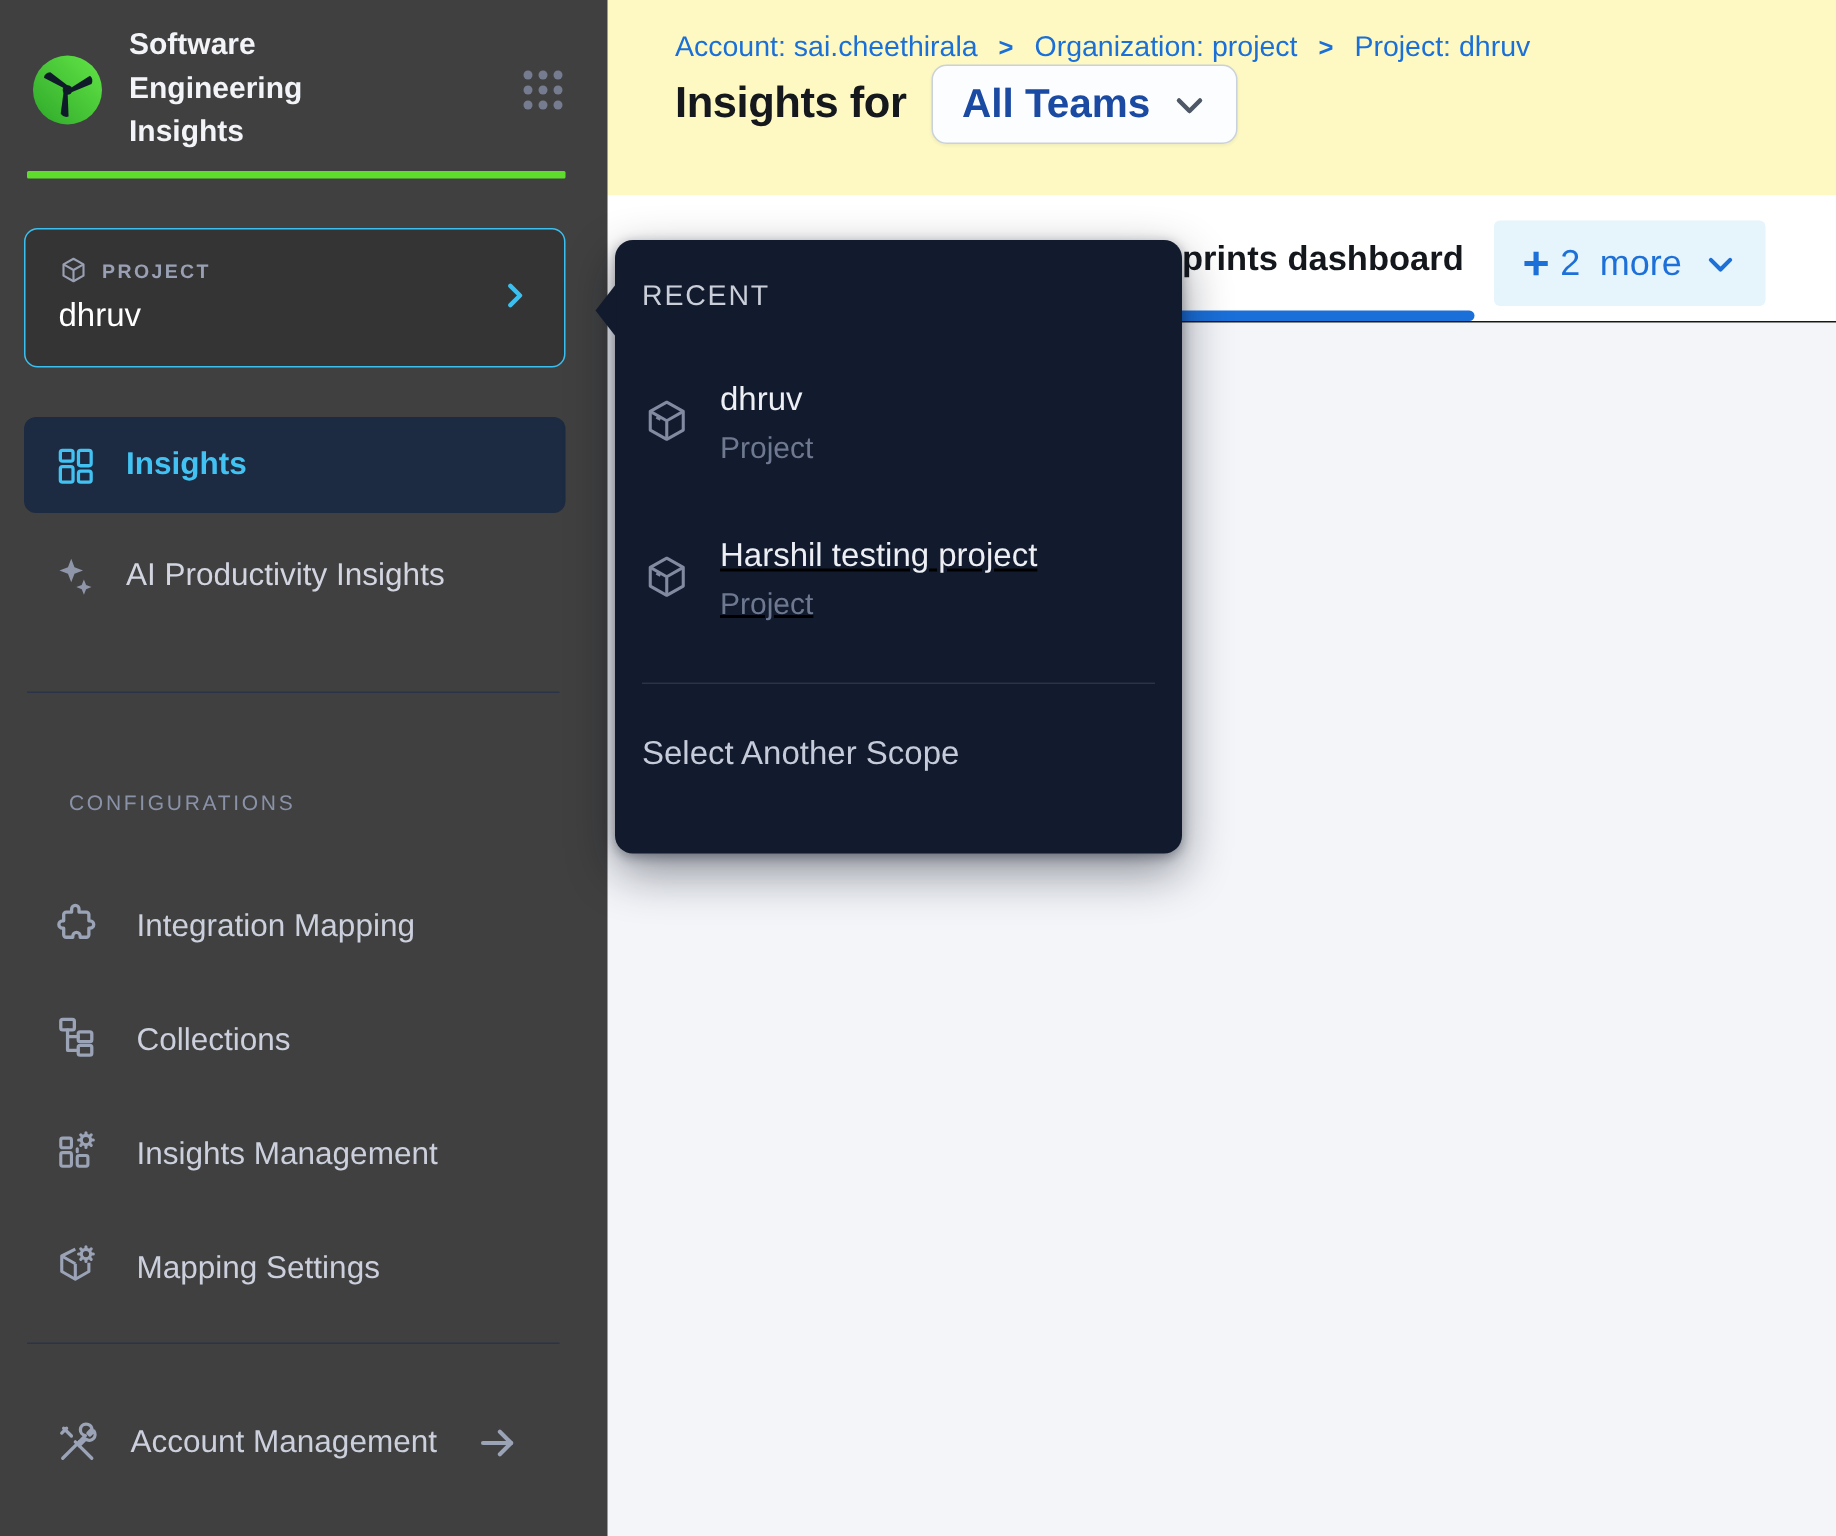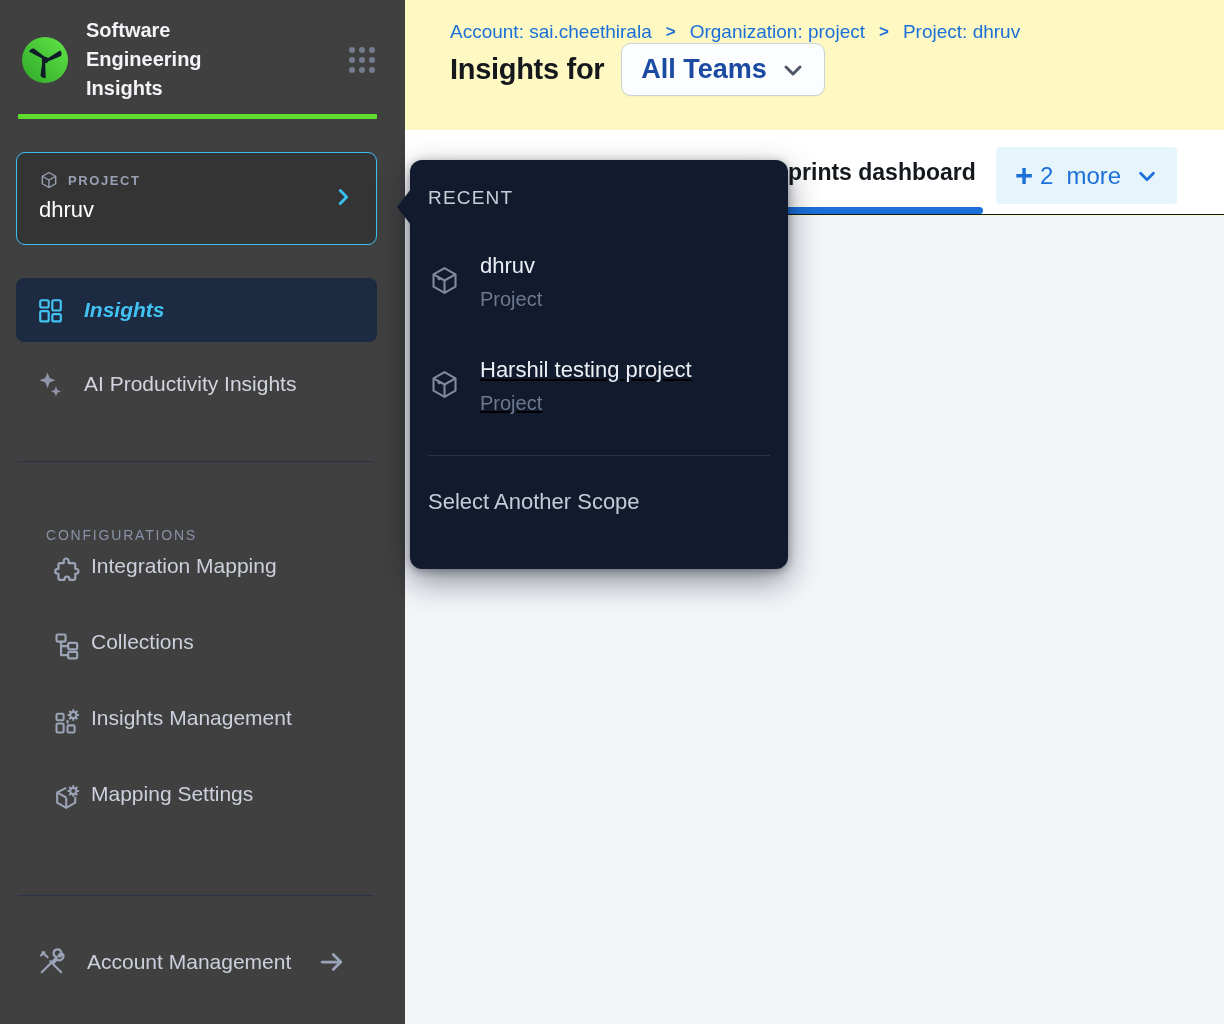--- a/index.html
+++ b/index.html
@@ -18,33 +18,33 @@
   .project-card { position:relative; margin:33px 28px 0 16px; height:93px;
     border:1.5px solid #3AC0F0; border-radius:9px; background:rgba(0,0,0,0.18);
     padding:17px 20px 0 22px; cursor:pointer; }
   .project-label-row { display:flex; align-items:center; gap:9px; }
   .project-label { font-size:13px; font-weight:bold; letter-spacing:1.6px; color:#99A0B3; }
   .project-name { margin-top:7px; font-size:22px; color:#FFFFFF; }
   .project-chevron { position:absolute; right:22px; top:33px; width:22px; height:22px; color:#3AC0F0; }
 
   .nav-item { display:flex; align-items:center; gap:19px; height:64px;
     margin:0 28px 0 16px; padding-left:20px; border-radius:8px; cursor:pointer; }
-  .nav-item.active { background:#1C2B41;font-style:italic; }
+  .nav-item.active { background:#1C2B41; }
   .nav-item.active .nav-label { color:#42C2F2; font-weight:bold; }
   .nav-insights { margin-top:33px; }
   .nav-ai { margin-top:10px; }
   .nav-label { font-size:21px; color:#D2D5E0; }
   .nav-icon { width:29px; height:29px; color:#9BA3B7; flex:0 0 auto; }
   .nav-item.active .nav-icon { color:#42C2F2; }
 
   .side-divider { border-top:1px solid #2A3347; margin:45px 32px 0 18px; }
   .config-title { margin:65px 0 0 46px; font-size:14px; letter-spacing:1.8px; color:#8A92A8; }
   .config-list { margin-top:11px; }
-  .config-item { display:flex; align-items:flex-start; gap:8px; height:76px;
-    padding-left:52px; cursor:pointer; }
+  .config-item { display:flex; align-items:flex-end; gap:24px; height:76px;
+    padding-left:36px; cursor:pointer; }
   .config-icon { width:31px; height:31px; color:#9BA3B7; flex:0 0 auto; }
   .config-label { font-size:21px; color:#CBD0DC; }
   .side-divider2 { border-top:1px solid #2A3347; margin:37px 32px 0 18px; }
   .account-item { display:flex; align-items:center; gap:20px; height:64px;
     margin-top:34px; padding-left:36px; cursor:pointer; }
   .arrow-right { width:30px; height:30px; color:#9BA3B7; margin-left:6px; }
 
   
   .main { position:absolute; left:405px; top:0; width:819px; height:1024px;
     background:#fef9c3; z-index:1; }

